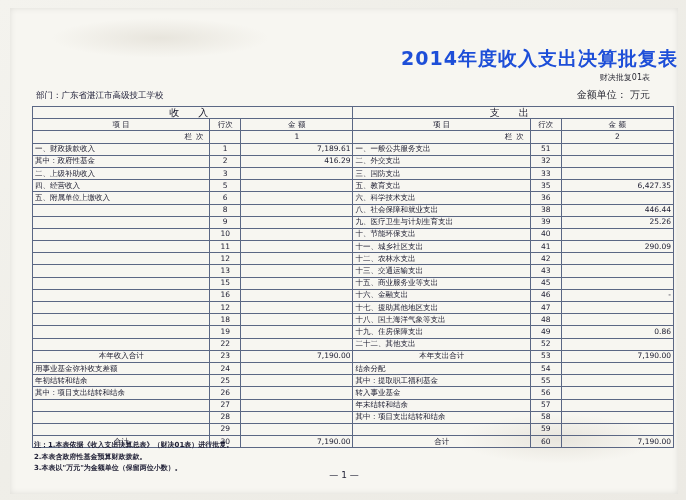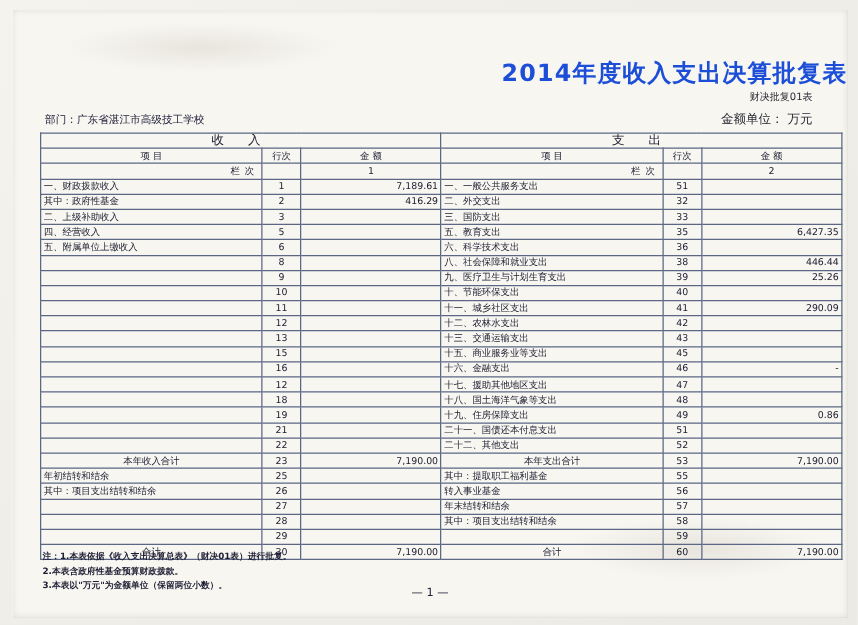--- a/index.html
+++ b/index.html
@@ -248,43 +248,43 @@
           <tr>
             <td></td>
             <td class="ctr">19</td>
             <td class="c-amt"></td>
             <td>十九、住房保障支出</td>
             <td class="ctr">49</td>
             <td class="c-amt">0.86</td>
           </tr>
           <tr>
             <td></td>
-            <td class="ctr">21</td>
-            <td class="c-amt"></td>
-            <td>二十一、国债还本付息支出</td>
-            <td class="ctr">51</td>
-            <td class="c-amt"></td>
-          </tr>
-          <tr>
-            <td></td>
             <td class="ctr">22</td>
             <td class="c-amt"></td>
             <td>二十二、其他支出</td>
             <td class="ctr">52</td>
             <td class="c-amt"></td>
           </tr>
           <tr>
             <td class="ctr">本年收入合计</td>
             <td class="ctr">23</td>
             <td class="c-amt">7,190.00</td>
             <td class="ctr">本年支出合计</td>
             <td class="ctr">53</td>
             <td class="c-amt">7,190.00</td>
           </tr>
           <tr>
+            <td>用事业基金弥补收支差额</td>
+            <td class="ctr">24</td>
+            <td class="c-amt"></td>
+            <td>结余分配</td>
+            <td class="ctr">54</td>
+            <td class="c-amt"></td>
+          </tr>
+          <tr>
             <td>年初结转和结余</td>
             <td class="ctr">25</td>
             <td class="c-amt"></td>
             <td>其中：提取职工福利基金</td>
             <td class="ctr">55</td>
             <td class="c-amt"></td>
           </tr>
           <tr>
             <td>其中：项目支出结转和结余</td>
             <td class="ctr">26</td>

